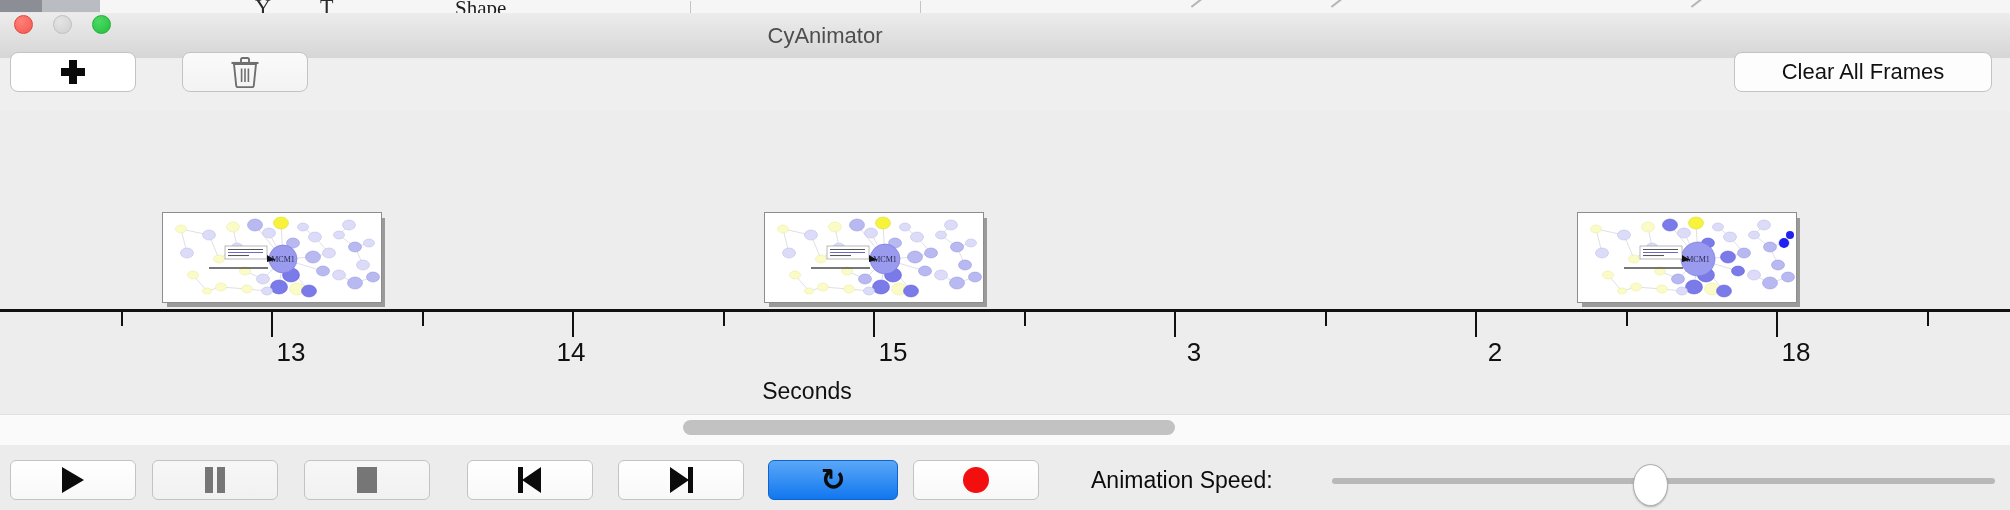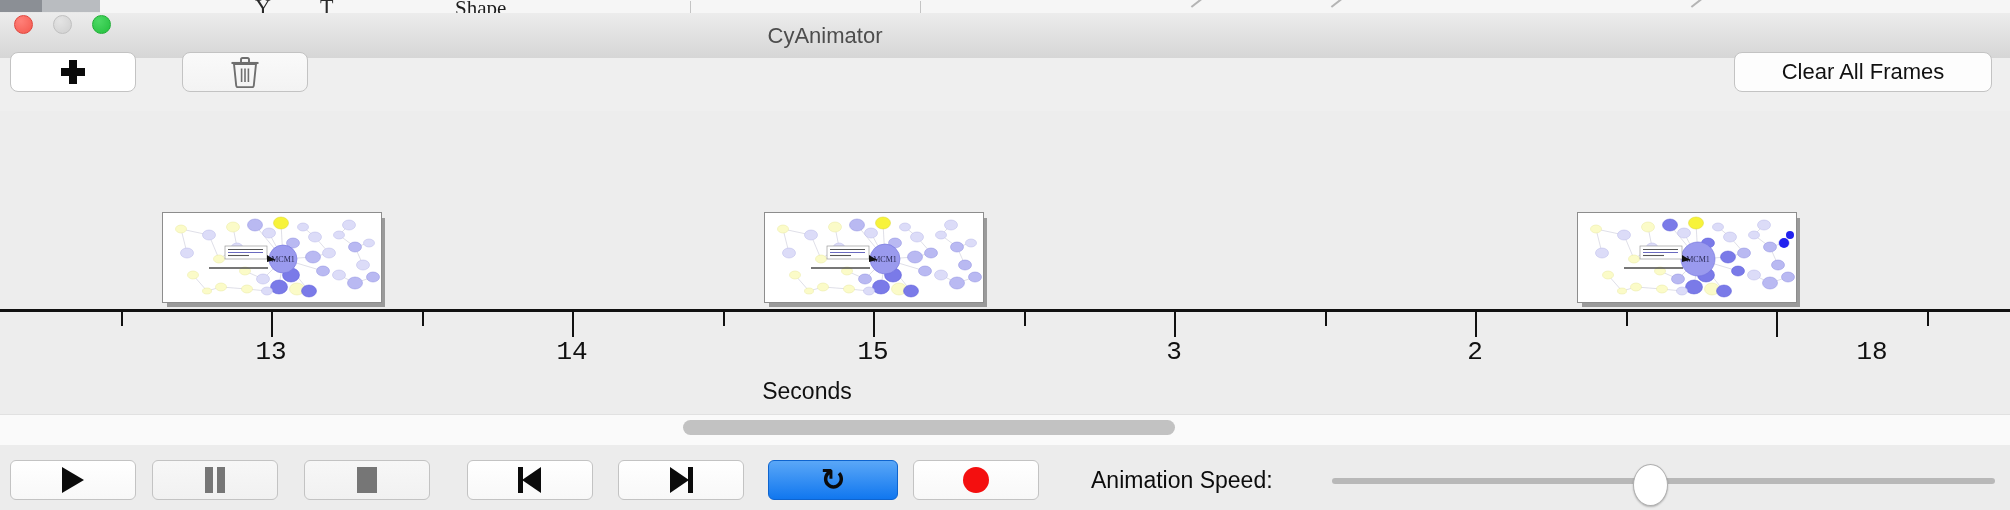--- a/index.html
+++ b/index.html
@@ -59,21 +59,21 @@
   .plus-icon:after{left:1px;top:9px;width:24px;height:8px;}
 
   
   .tl-panel{position:absolute;left:0;top:111px;width:2010px;height:303px;
     background:#ededed;}
   .axis-line{position:absolute;left:0;top:309px;width:2010px;height:3px;background:#111;}
   .tick{position:absolute;background:#111;width:2px;}
   .tick.major{top:312px;height:25px;}
   .tick.minor{top:312px;height:14px;}
   .tick-label{position:absolute;top:337px;font-size:26px;color:#101010;
-    font-family:Liberation Mono, monospace;transform:translateX(-50%);white-space:nowrap;}
+    font-family:Liberation Sans, sans-serif;transform:translateX(-50%);white-space:nowrap;margin-left:20px;}
   .axis-title{position:absolute;top:378px;width:1614px;text-align:center;
     font-size:23px;color:#101010;}
 
   
   .frame{position:absolute;top:212px;}
   .frame .shadow{position:absolute;left:5px;top:6px;width:218px;height:89px;
     background:#9a9a9a;}
   .frame .card{position:absolute;left:0;top:0;width:218px;height:89px;
     background:#ffffff;border:1px solid #8d8d8d;overflow:hidden;}
   .net{position:absolute;left:0;top:0;width:218px;height:89px;}
@@ -178,25 +178,25 @@
       <div class="tick minor" style="left: 722.5px;"></div>
       <div class="tick major" style="left: 873px;"></div>
       <div class="tick minor" style="left: 1023.5px;"></div>
       <div class="tick major" style="left: 1174px;"></div>
       <div class="tick minor" style="left: 1324.5px;"></div>
       <div class="tick major" style="left: 1475px;"></div>
       <div class="tick minor" style="left: 1625.5px;"></div>
       <div class="tick major" style="left: 1776px;"></div>
       <div class="tick minor" style="left: 1926.5px;"></div>
       <div class="tick-label" style="left: 271px;">13</div>
-      <div class="tick-label" style="left: 572px;">14</div>
+      <div class="tick-label" style="left: 551px;">14</div>
       <div class="tick-label" style="left: 873px;">15</div>
       <div class="tick-label" style="left: 1174px;">3</div>
       <div class="tick-label" style="left: 1475px;">2</div>
-      <div class="tick-label" style="left: 1872px;">18</div>
+      <div class="tick-label" style="left: 1776px;">18</div>
     </div>
   <div id="frames">
       <div class="frame" style="left: 162px;">
         <div class="shadow"></div>
         <div class="card">
           <svg class="net" viewBox="0 0 218 89">
             <line x1="18" y1="16" x2="46" y2="22" stroke="#c9c9d8" stroke-width="0.6"></line>
             <line x1="46" y1="22" x2="56" y2="46" stroke="#c9c9d8" stroke-width="0.6"></line>
             <line x1="56" y1="46" x2="74" y2="34" stroke="#c9c9d8" stroke-width="0.6"></line>
             <line x1="70" y1="14" x2="74" y2="34" stroke="#c9c9d8" stroke-width="0.6"></line>

